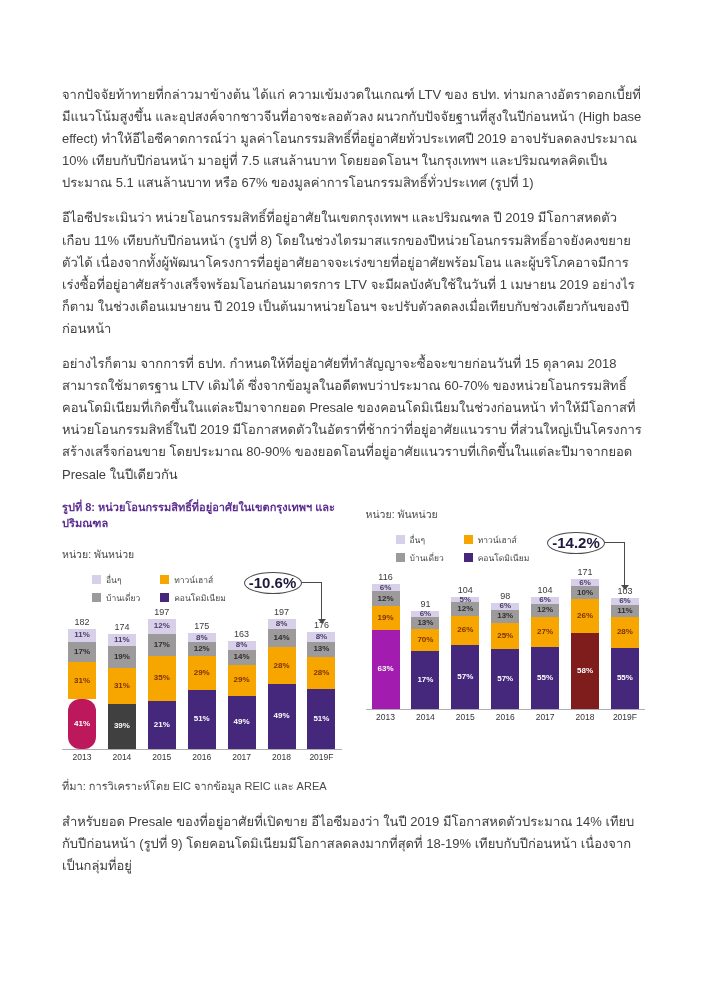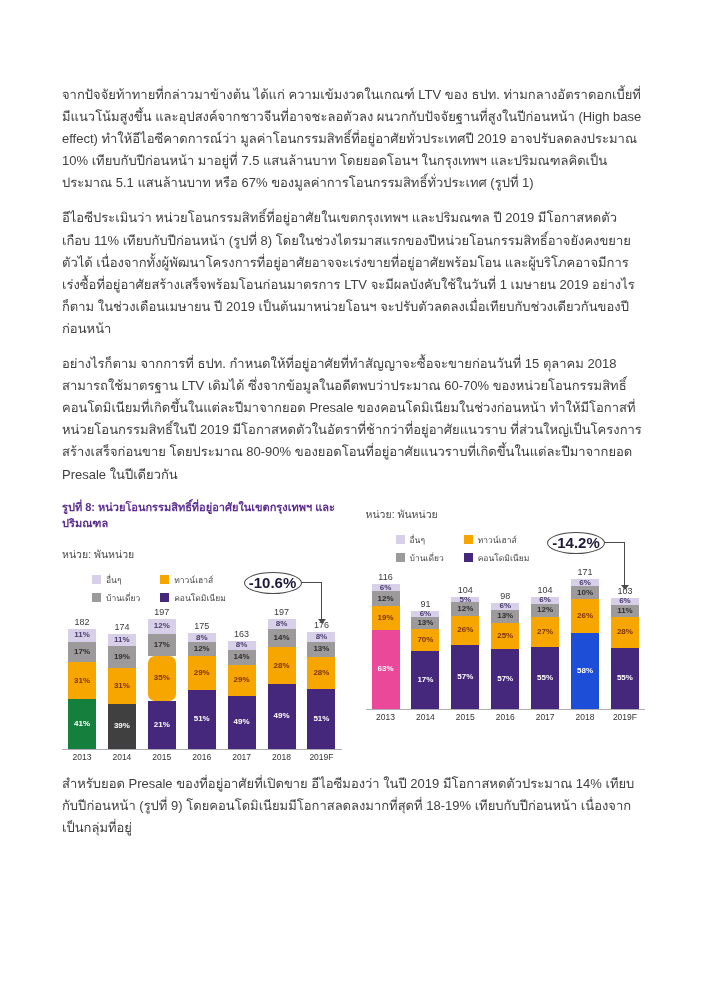--- a/index.html
+++ b/index.html
@@ -64,38 +64,38 @@
               <span class="legend-label">คอนโดมิเนียม</span>
             </span>
           </div>
           <div class="plot">
             <div class="bar-group">
               <div class="bar-total">182</div>
               <div class="bar" style="height: 120.102px;">
                 <div class="seg" style="height: 11%; background: rgb(216, 208, 232); color: rgb(74, 59, 107);">11%</div>
                 <div class="seg" style="height: 17%; background: rgb(156, 154, 155); color: rgb(46, 46, 46);">17%</div>
                 <div class="seg" style="height: 31%; background: rgb(247, 166, 0); color: rgb(125, 50, 0);">31%</div>
-                <div class="seg" style="height: 41%; background: #15803d; color: rgb(255, 255, 255);">41%</div>
+                <div class="seg" style="height: 41%; background: #be185d; color: rgb(255, 255, 255); border-radius: 12px;">41%</div>
               </div>
             </div>
             <div class="bar-group">
               <div class="bar-total">174</div>
               <div class="bar" style="height: 114.822px;">
                 <div class="seg" style="height: 11%; background: rgb(216, 208, 232); color: rgb(74, 59, 107);">11%</div>
                 <div class="seg" style="height: 19%; background: rgb(156, 154, 155); color: rgb(46, 46, 46);">19%</div>
                 <div class="seg" style="height: 31%; background: rgb(247, 166, 0); color: rgb(125, 50, 0);">31%</div>
                 <div class="seg" style="height: 39%; background: #404040; color: rgb(255, 255, 255);">39%</div>
               </div>
             </div>
             <div class="bar-group">
               <div class="bar-total">197</div>
               <div class="bar" style="height: 130px;">
                 <div class="seg" style="height: 11.8812%; background: rgb(216, 208, 232); color: rgb(74, 59, 107);">12%</div>
                 <div class="seg" style="height: 16.8317%; background: rgb(156, 154, 155); color: rgb(46, 46, 46);">17%</div>
-                <div class="seg" style="height: 34.6535%; background: rgb(247, 166, 0); color: rgb(125, 50, 0); border-radius: 7px;">35%</div>
+                <div class="seg" style="height: 34.6535%; background: rgb(247, 166, 0); color: rgb(125, 50, 0);">35%</div>
                 <div class="seg" style="height: 36.6337%; background: rgb(69, 40, 123); color: rgb(255, 255, 255);">21%</div>
               </div>
             </div>
             <div class="bar-group">
               <div class="bar-total">175</div>
               <div class="bar" style="height: 115.482px;">
                 <div class="seg" style="height: 8%; background: rgb(216, 208, 232); color: rgb(74, 59, 107);">8%</div>
                 <div class="seg" style="height: 12%; background: rgb(156, 154, 155); color: rgb(46, 46, 46);">12%</div>
                 <div class="seg" style="height: 29%; background: rgb(247, 166, 0); color: rgb(125, 50, 0);">29%</div>
                 <div class="seg" style="height: 51%; background: rgb(69, 40, 123); color: rgb(255, 255, 255);">51%</div>
@@ -164,21 +164,21 @@
               <span class="legend-label">คอนโดมิเนียม</span>
             </span>
           </div>
           <div class="plot">
             <div class="bar-group">
               <div class="bar-total">116</div>
               <div class="bar" style="height: 124.628px;">
                 <div class="seg" style="height: 6%; background: rgb(216, 208, 232); color: rgb(74, 59, 107);">6%</div>
                 <div class="seg" style="height: 12%; background: rgb(156, 154, 155); color: rgb(46, 46, 46);">12%</div>
                 <div class="seg" style="height: 19%; background: rgb(247, 166, 0); color: rgb(125, 50, 0);">19%</div>
-                <div class="seg" style="height: 63%; background: #ec4899; color: rgb(255, 255, 255);">63%</div>
+                <div class="seg" style="height: 63%; background: #a21caf; color: rgb(255, 255, 255);">63%</div>
               </div>
             </div>
             <div class="bar-group">
               <div class="bar-total">91</div>
               <div class="bar" style="height: 97.7686px;">
                 <div class="seg" style="height: 5.94059%; background: rgb(216, 208, 232); color: rgb(74, 59, 107);">6%</div>
                 <div class="seg" style="height: 12.8713%; background: rgb(156, 154, 155); color: rgb(46, 46, 46);">13%</div>
                 <div class="seg" style="height: 22.7723%; background: rgb(247, 166, 0); color: rgb(125, 50, 0);">70%</div>
                 <div class="seg" style="height: 58.4158%; background: rgb(69, 40, 123); color: rgb(255, 255, 255);">17%</div>
               </div>
@@ -209,21 +209,21 @@
                 <div class="seg" style="height: 27%; background: rgb(247, 166, 0); color: rgb(125, 50, 0);">27%</div>
                 <div class="seg" style="height: 55%; background: rgb(69, 40, 123); color: rgb(255, 255, 255);">55%</div>
               </div>
             </div>
             <div class="bar-group">
               <div class="bar-total">171</div>
               <div class="bar" style="height: 130px;">
                 <div class="seg" style="height: 6%; background: rgb(216, 208, 232); color: rgb(74, 59, 107);">6%</div>
                 <div class="seg" style="height: 10%; background: rgb(156, 154, 155); color: rgb(46, 46, 46);">10%</div>
                 <div class="seg" style="height: 26%; background: rgb(247, 166, 0); color: rgb(125, 50, 0);">26%</div>
-                <div class="seg" style="height: 58%; background: #1d4ed8; color: rgb(255, 255, 255);">58%</div>
+                <div class="seg" style="height: 58%; background: #7f1d1d; color: rgb(255, 255, 255);">58%</div>
               </div>
             </div>
             <div class="bar-group">
               <div class="bar-total">103</div>
               <div class="bar" style="height: 110.661px;">
                 <div class="seg" style="height: 6%; background: rgb(216, 208, 232); color: rgb(74, 59, 107);">6%</div>
                 <div class="seg" style="height: 11%; background: rgb(156, 154, 155); color: rgb(46, 46, 46);">11%</div>
                 <div class="seg" style="height: 28%; background: rgb(247, 166, 0); color: rgb(125, 50, 0);">28%</div>
                 <div class="seg" style="height: 55%; background: rgb(69, 40, 123); color: rgb(255, 255, 255);">55%</div>
               </div>
@@ -238,16 +238,17 @@
             <div class="year">2018</div>
             <div class="year">2019F</div>
           </div>
           <div class="callout">-14.2%</div>
           <div class="elbow" style="height: 43.3388px;"></div>
           <div class="arrow-head" style="top: 54.3388px;"></div>
         </div>
     </div>
   </div>
 
+  <div class="source-note">ที่มา: การวิเคราะห์โดย EIC จากข้อมูล REIC และ AREA</div>
 
   <p class="body-text closing">สำหรับยอด Presale ของที่อยู่อาศัยที่เปิดขาย อีไอซีมองว่า ในปี 2019 มีโอกาสหดตัวประมาณ 14% เทียบกับปีก่อนหน้า (รูปที่ 9) โดยคอนโดมิเนียมมีโอกาสลดลงมากที่สุดที่ 18-19% เทียบกับปีก่อนหน้า เนื่องจากเป็นกลุ่มที่อยู่</p>
 
 </div>
 
 </body></html>

